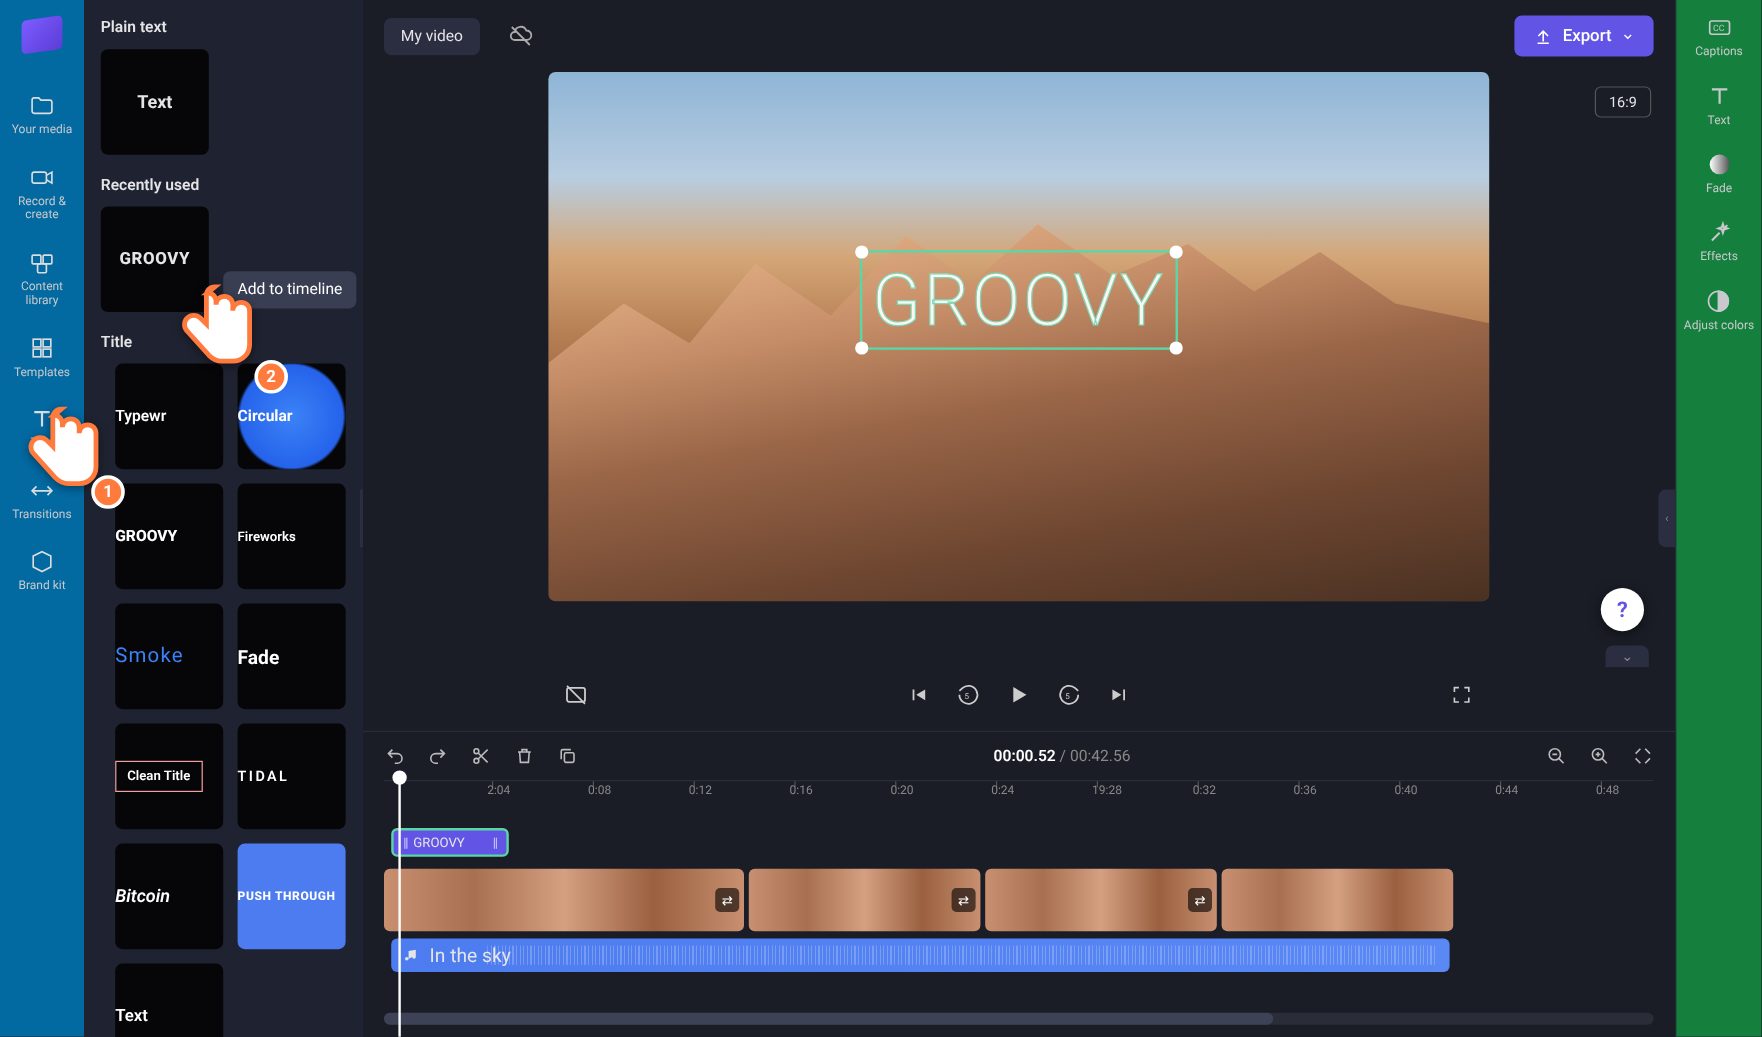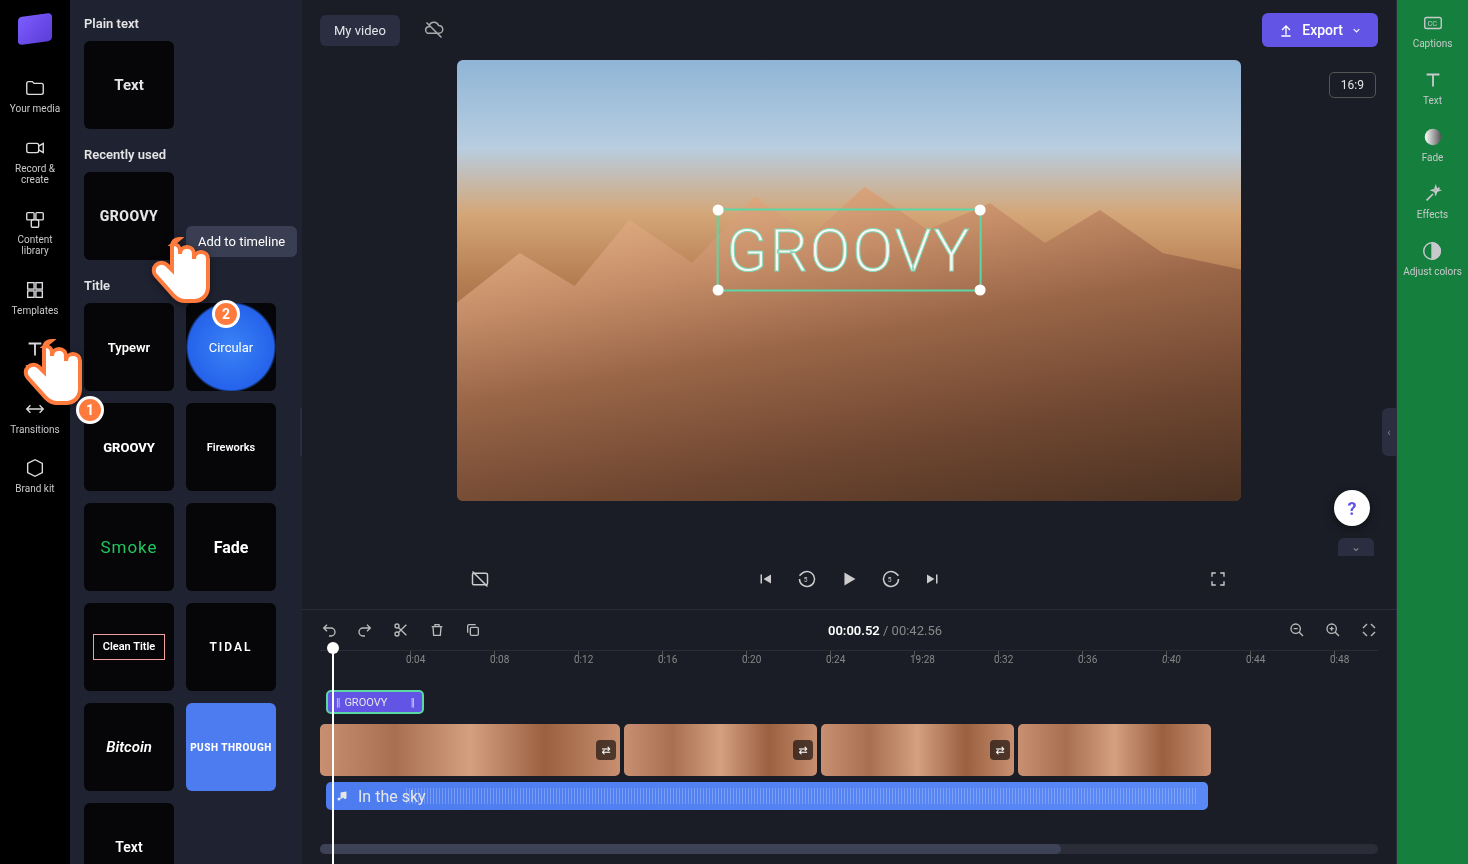--- a/index.html
+++ b/index.html
@@ -1,35 +1,35 @@
 <!DOCTYPE html>
 <html><head>
 <meta charset="utf-8">
 <style>
 * { margin: 0; padding: 0; box-sizing: border-box; font-family: -apple-system, BlinkMacSystemFont, 'Segoe UI', Roboto, sans-serif; }
 body { background: #1a1d26; color: #e5e5e7; width: 1468px; height: 864px; overflow: hidden; display: flex; }
 
 
-.leftnav { width: 70px; background: #000000; display: flex; flex-direction: column; align-items: center; padding-top: 15px; gap: 10px; }
+.leftnav { width: 70px; background: #0369a1; display: flex; flex-direction: column; align-items: center; padding-top: 15px; gap: 10px; }
 .logo { width: 34px; height: 28px; background: linear-gradient(135deg, #7c5cff 0%, #5b3dd6 100%); border-radius: 4px; transform: skewY(-8deg); margin-bottom: 18px; }
 .leftnav-item { width: 60px; display: flex; flex-direction: column; align-items: center; gap: 4px; padding: 6px 0; cursor: pointer; font-size: 10px; color: #c8c9cc; text-align: center; line-height: 1.15; position: relative; }
 .leftnav-item .ico { width: 22px; height: 22px; display: flex; align-items: center; justify-content: center; color: #dcdde0; }
 .leftnav-item span.lbl { font-size: 10px; }
 
 
 .sidepanel { width: 232px; background: #1f2230; padding: 12px 14px 0 14px; overflow-y: auto; position: relative; }
 .sidepanel::-webkit-scrollbar { width: 6px; }
 .sidepanel::-webkit-scrollbar-thumb { background: #3a3e52; border-radius: 3px; }
 .sidepanel h4 { font-size: 13px; font-weight: 600; color: #e5e5e7; margin-bottom: 10px; margin-top: 4px; }
 .text-thumb-single { width: 90px; height: 88px; background: #060608; border-radius: 6px; display: flex; align-items: center; justify-content: center; font-weight: 700; font-size: 15px; margin-bottom: 18px; cursor: pointer; }
 .recent-thumb { width: 90px; height: 88px; background: #060608; border-radius: 6px; display: flex; align-items: center; justify-content: center; font-weight: 800; font-size: 14px; letter-spacing: 0.5px; margin-bottom: 18px; cursor: pointer; position: relative; }
 .title-grid { display: grid; grid-template-columns: 90px 90px; gap: 12px; }
-.title-thumb { width: 90px; height: 88px; background: #060608; border-radius: 6px; display: flex; align-items: center; justify-content: center; font-size: 13px; font-weight: 600; cursor: pointer; color: #fff; text-align: center; }
-.title-thumb.circular { background: radial-gradient(circle at center, #3b82f6 0%, #2563eb 68%, #060608 72%); font-weight: 400; }
-.title-thumb.smoke { color: #22c55e; font-size: 17px; font-weight: 400; letter-spacing: 1px; }
+.title-thumb { width: 90px; height: 88px; background: #060608; border-radius: 6px; display: flex; align-items: center; justify-content: flex-start; font-size: 13px; font-weight: 600; cursor: pointer; color: #fff; text-align: center; margin-left: 12px; }
+.title-thumb.circular { background: radial-gradient(circle at center, #3b82f6 0%, #2563eb 68%, #060608 72%); font-weight: 700; }
+.title-thumb.smoke { color: #3b82f6; font-size: 17px; font-weight: 400; letter-spacing: 1px; }
 .title-thumb.cleantitle div { border: 1.5px solid #f3a0a0; padding: 5px 9px; font-size: 11px; line-height: 1.2; }
 .title-thumb.pushthrough { background: #4d7cf0; font-size: 10px; font-weight: 800; letter-spacing: 0.5px; }
 .title-thumb.bitcoin { font-family: serif; font-style: italic; font-size: 15px; }
 .title-thumb.tidal { letter-spacing: 2px; font-size: 12px; }
 .collapse-handle { position: absolute; right: -12px; top: 50%; transform: translateY(-50%); width: 14px; height: 48px; background: #2a2e40; border-radius: 0 6px 6px 0; display: flex; align-items: center; justify-content: center; font-size: 10px; color: #888; cursor: pointer; z-index: 5; }
 
 
 .main { flex: 1; background: #1a1d26; display: flex; flex-direction: column; position: relative; }
 .topbar { height: 60px; display: flex; align-items: center; padding: 0 18px; gap: 24px; }
 .topbar .tabname { background: #2a2e40; border-radius: 6px; padding: 8px 14px; font-size: 13px; cursor: pointer; }
@@ -361,39 +361,39 @@
       <div class="tl-ico">
           <svg width="16" height="16" viewBox="0 0 24 24" fill="none" stroke="currentColor" stroke-width="2">
             <path d="M9 3L3 9M15 3l6 6M9 21l-6-6M15 21l6-6"></path>
           </svg>
         </div>
     </div>
 
     <div class="tl-ruler">
       <div class="tl-playhead"></div>
       <span class="tickmark" style="left:90px;"></span>
-        <span class="tick" style="left:86px;">0:04</span>
+        <span class="tick" style="left:86px;">2:04</span>
       <span class="tickmark" style="left:174px;"></span>
         <span class="tick" style="left:170px;">0:08</span>
       <span class="tickmark" style="left:258px;"></span>
         <span class="tick" style="left:254px;">0:12</span>
       <span class="tickmark" style="left:342px;"></span>
         <span class="tick" style="left:338px;">0:16</span>
       <span class="tickmark" style="left:426px;"></span>
         <span class="tick" style="left:422px;">0:20</span>
       <span class="tickmark" style="left:510px;"></span>
         <span class="tick" style="left:506px;">0:24</span>
       <span class="tickmark" style="left:594px;"></span>
         <span class="tick" style="left:590px;">19:28</span>
       <span class="tickmark" style="left:678px;"></span>
         <span class="tick" style="left:674px;">0:32</span>
       <span class="tickmark" style="left:762px;"></span>
         <span class="tick" style="left:758px;">0:36</span>
       <span class="tickmark" style="left:846px;"></span>
-        <span class="tick" style="left:842px;font-style:italic;">0:40</span>
+        <span class="tick" style="left:842px;">0:40</span>
       <span class="tickmark" style="left:930px;"></span>
         <span class="tick" style="left:926px;">0:44</span>
       <span class="tickmark" style="left:1014px;"></span>
         <span class="tick" style="left:1010px;">0:48</span>
     </div>
 
     <div class="tl-tracks">
       <div class="tl-track text">
         <div class="tl-clip-text">
           <span class="grip">||</span>

